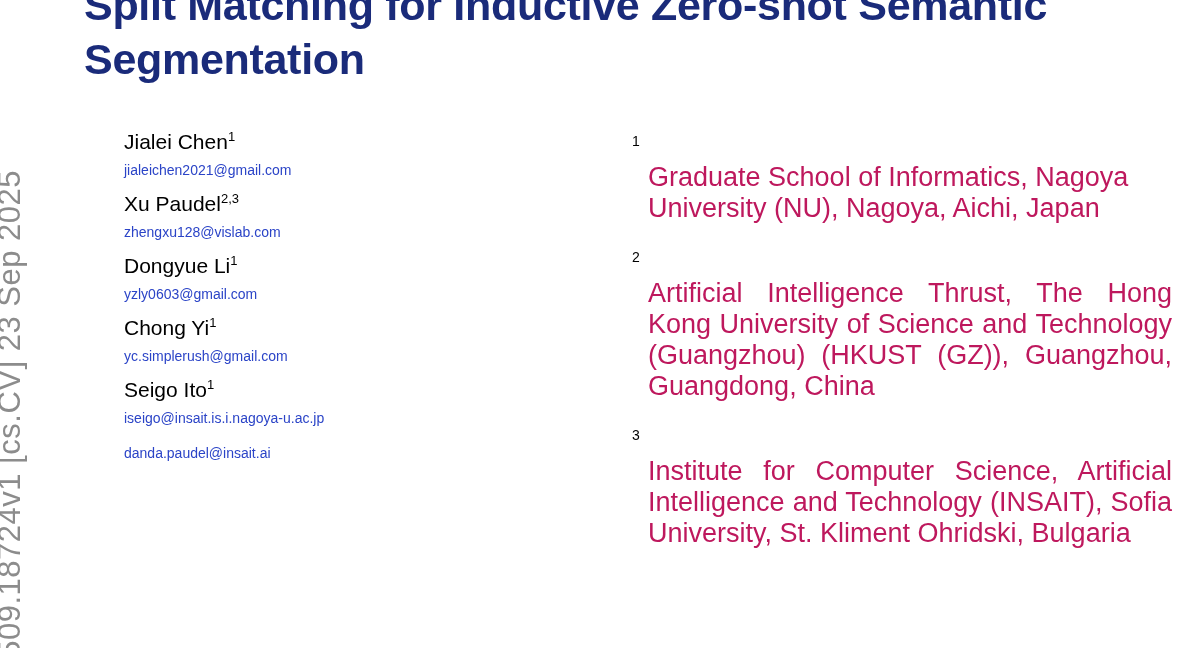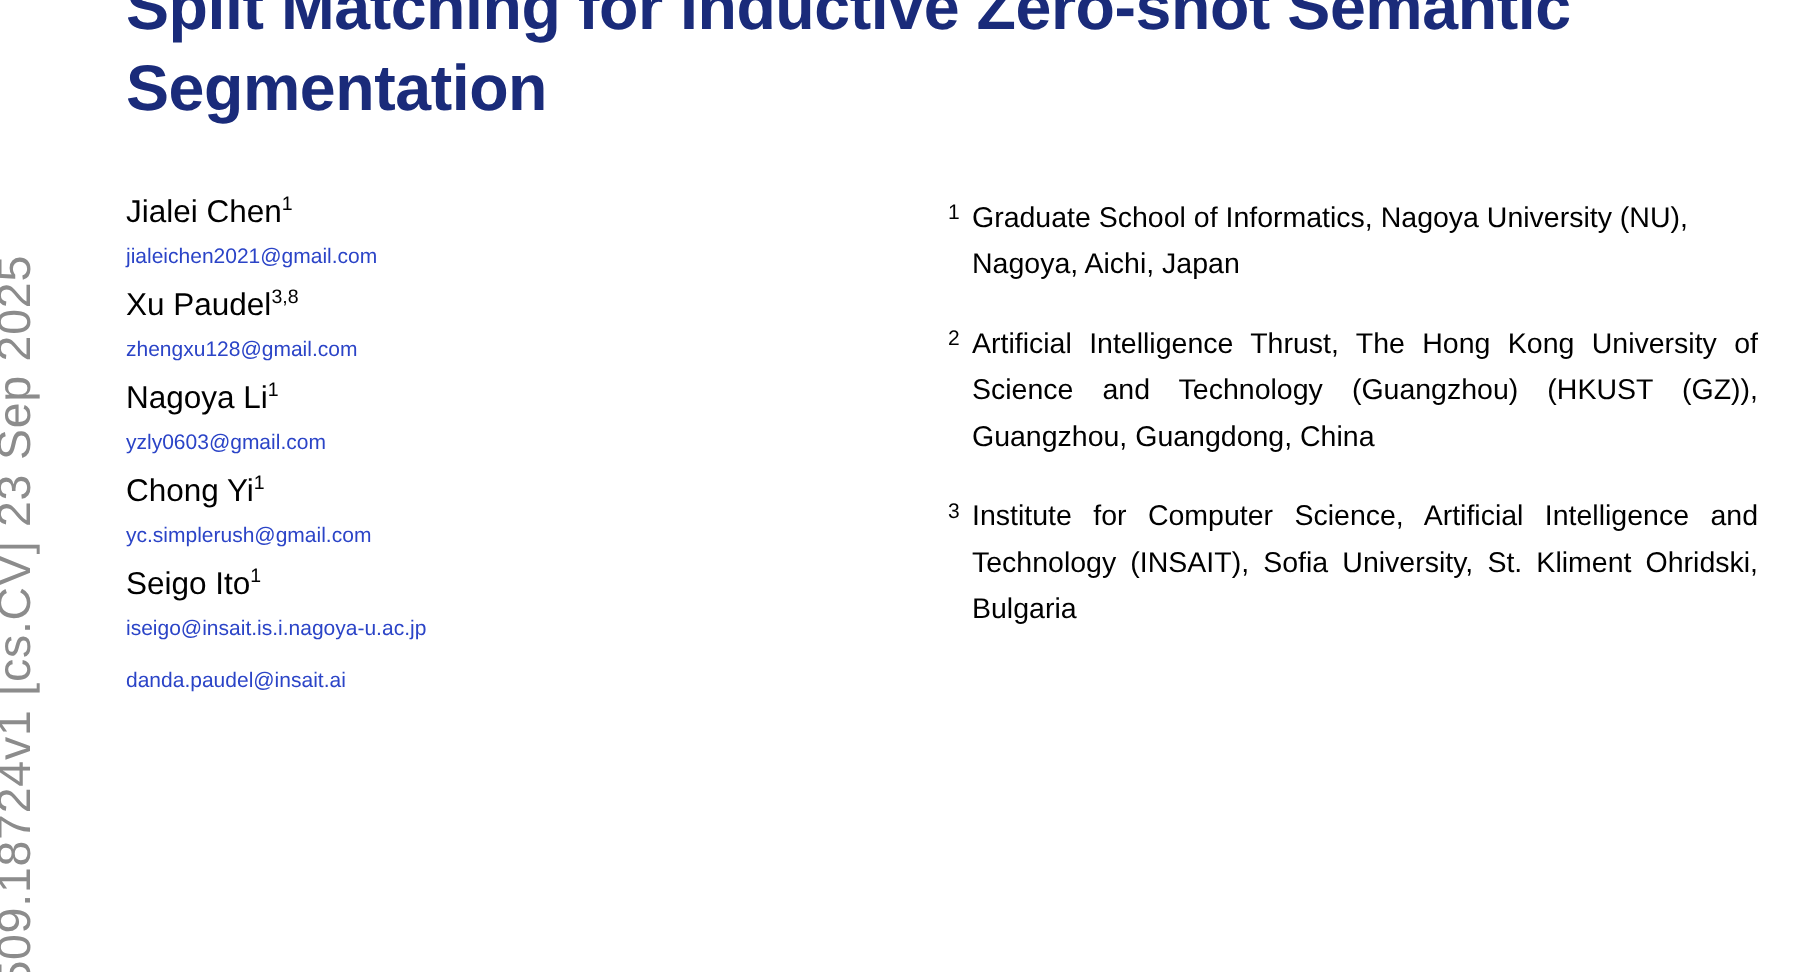--- a/index.html
+++ b/index.html
@@ -55,20 +55,21 @@
 
   
   .authors {
     position: absolute;
     left: 84px;
     top: 128px;
     width: 470px;
   }
   .author {
     margin-bottom: 5px;
+    margin-left: 40px;
   }
   .author-name {
     font-size: 21px;
     color: #000000;
     line-height: 27px;
     white-space: nowrap;
   }
   .author-name sup {
     font-size: 13px;
     vertical-align: super;
@@ -94,25 +95,26 @@
   }
   .affil-marker {
     font-size: 14px;
     color: #000;
     line-height: 20px;
     width: 16px;
     flex: 0 0 16px;
     padding-top: 1px;
   }
   .affil-text {
-    font-size: 19px;
-    color: #000000;
+    font-size: 27px;
+    color: #be185d;
     line-height: 31px;
     text-align: justify;
     flex: 1 1 auto;
+    margin-top: 32px;
   }
   .affil-text.nojust {
     text-align: left;
   }
 </style>
 </head>
 <body>
 
 <div class="arxiv-stamp">arXiv:2509.18724v1  [cs.CV]  23 Sep 2025</div>
 
@@ -121,26 +123,26 @@
   <div class="title">Split Matching for Inductive Zero-shot Semantic Segmentation</div>
 
   <div class="authors">
 
     <div class="author">
       <div class="author-name"><span>Jialei Chen</span><sup>1</sup></div>
       <div class="author-email">jialeichen2021@gmail.com</div>
     </div>
 
     <div class="author">
-      <div class="author-name"><span>Xu Paudel</span><sup>3,8</sup></div>
-      <div class="author-email">zhengxu128@gmail.com</div>
+      <div class="author-name"><span>Xu Paudel</span><sup>2,3</sup></div>
+      <div class="author-email">zhengxu128@vislab.com</div>
     </div>
 
     <div class="author">
-      <div class="author-name"><span>Nagoya Li</span><sup>1</sup></div>
+      <div class="author-name"><span>Dongyue Li</span><sup>1</sup></div>
       <div class="author-email">yzly0603@gmail.com</div>
     </div>
 
     <div class="author">
       <div class="author-name"><span>Chong Yi</span><sup>1</sup></div>
       <div class="author-email">yc.simplerush@gmail.com</div>
     </div>
 
     <div class="author">
       <div class="author-name"><span>Seigo Ito</span><sup>1</sup></div>

